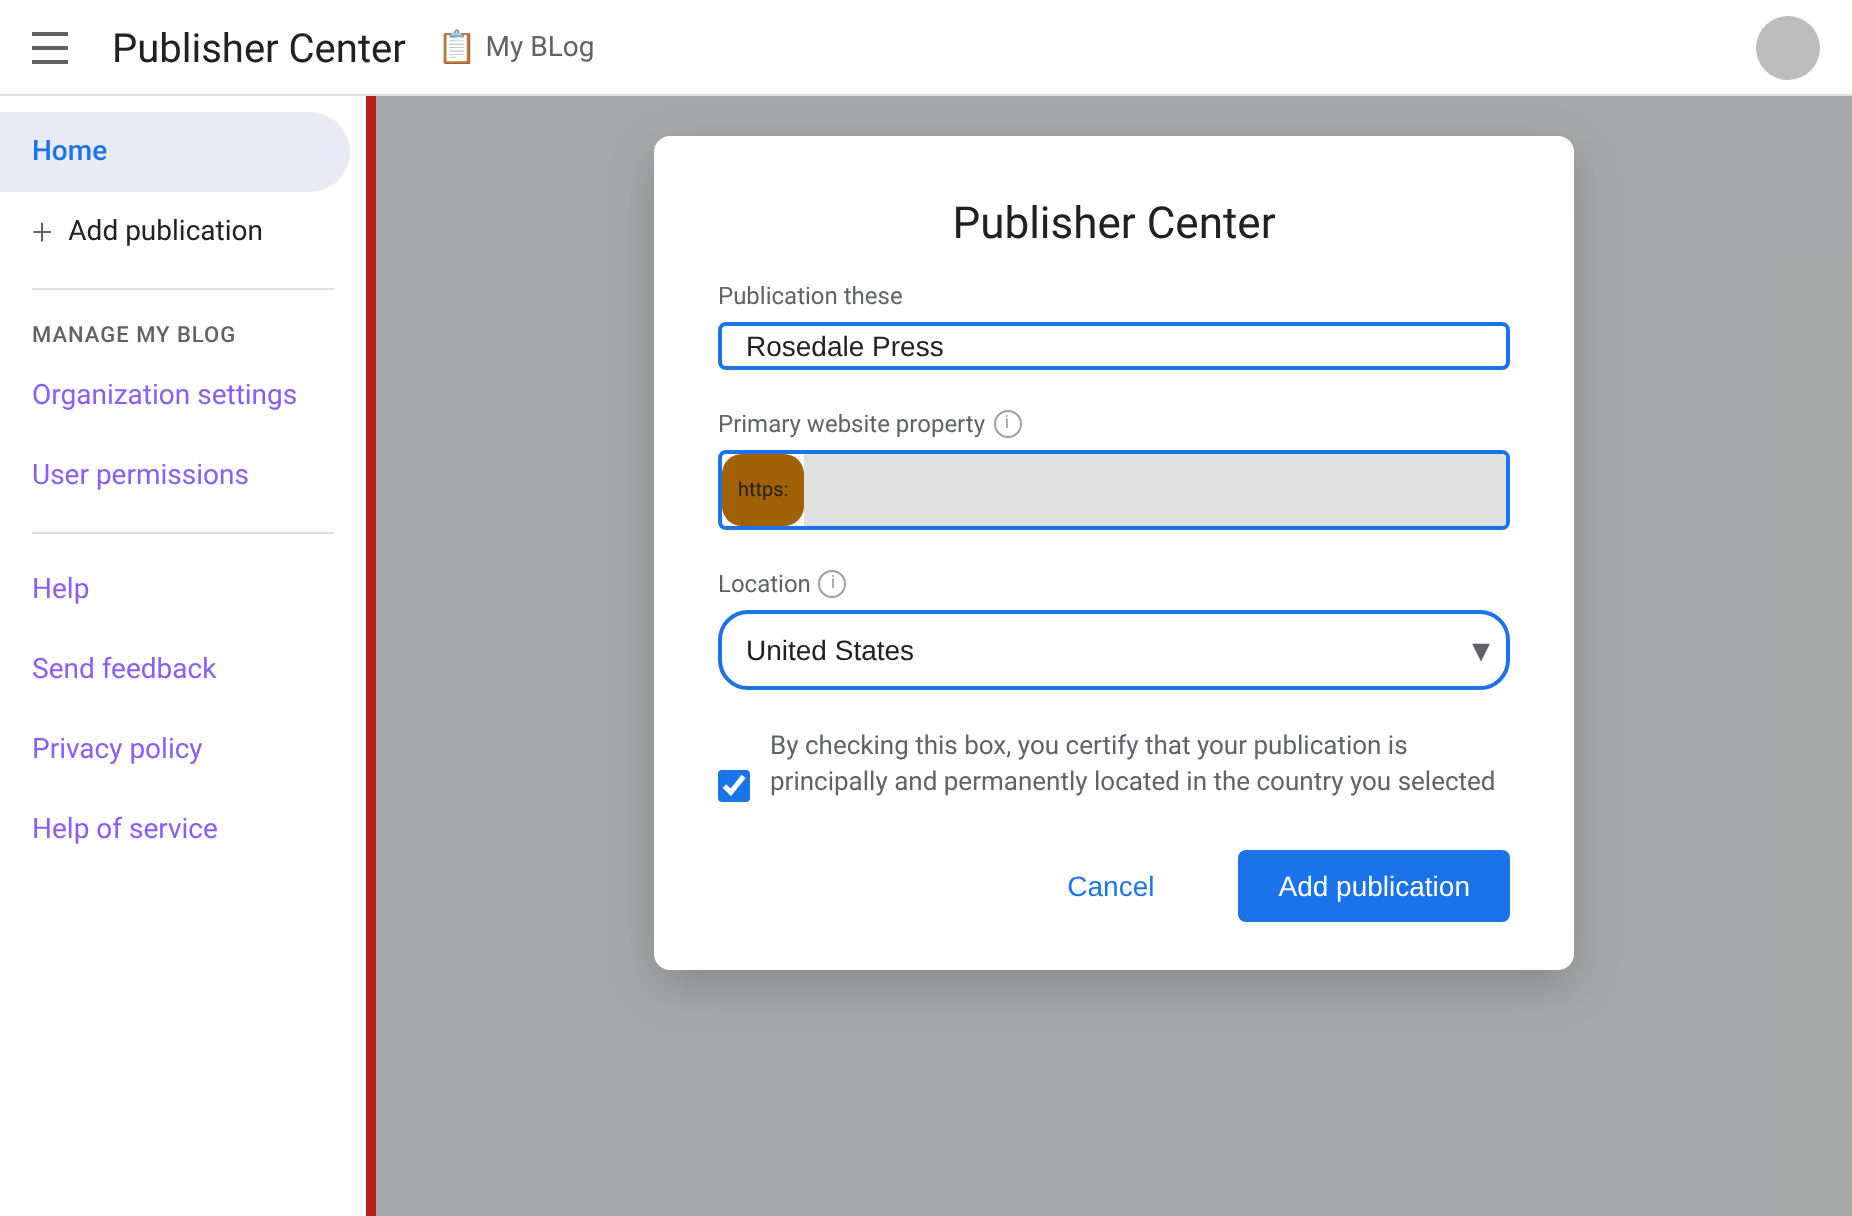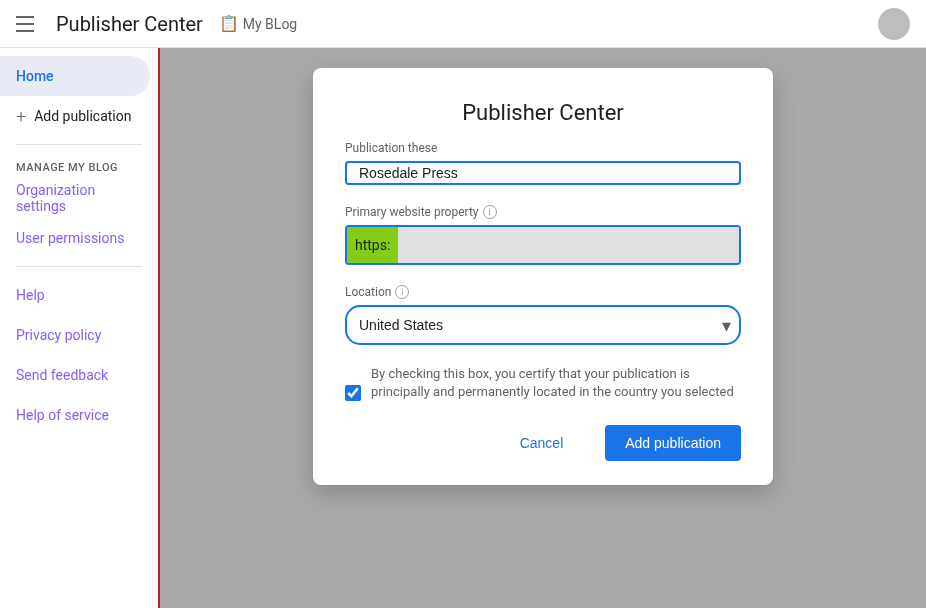--- a/index.html
+++ b/index.html
@@ -60,25 +60,25 @@
     }
 
     
     .layout {
       display: flex;
       height: calc(608px - 48px);
     }
 
     
     .sidebar {
-      width: 160px;
+      width: 188px;
       background: #fff;
       padding: 8px 0;
       flex-shrink: 0;
-      border-right: 2px solid #b91c1c;
+      border-right: 5px solid #b91c1c;
     }
     .sidebar-item {
       display: flex;
       align-items: center;
       height: 40px;
       padding: 0 16px;
       cursor: pointer;
       font-size: 14px;
       color: #8b5cf6;
       gap: 12px;
@@ -209,25 +209,26 @@
       display: flex;
       border: 2px solid #1a73e8;
       border-radius: 4px;
       height: 40px;
       overflow: hidden;
     }
     .url-prefix {
       padding: 0 8px;
       display: flex;
       align-items: center;
-      font-size: 14px;
-      color: #202124;
-      background: #84cc16;
+      font-size: 10px;
+      color: #202124;
+      background: #a16207;
       border-right: none;
       flex-shrink: 0;
+      border-radius: 10px;
     }
     .url-input {
       border: none;
       outline: none;
       flex: 1;
       font-size: 14px;
       color: #202124;
       padding: 0 8px;
       background: #e0e0e0;
     }
@@ -349,24 +350,24 @@
     <div class="sidebar-item">
       <span>User permissions</span>
     </div>
 
     <div class="sidebar-divider"></div>
 
     <div class="sidebar-item">
       <span>Help</span>
     </div>
     <div class="sidebar-item">
+      <span>Send feedback</span>
+    </div>
+    <div class="sidebar-item">
       <span>Privacy policy</span>
-    </div>
-    <div class="sidebar-item">
-      <span>Send feedback</span>
     </div>
     <div class="sidebar-item">
       <span>Help of service</span>
     </div>
   </nav>
 
   <div class="main-content">
 
     <div class="modal-overlay">
       <div class="modal">

